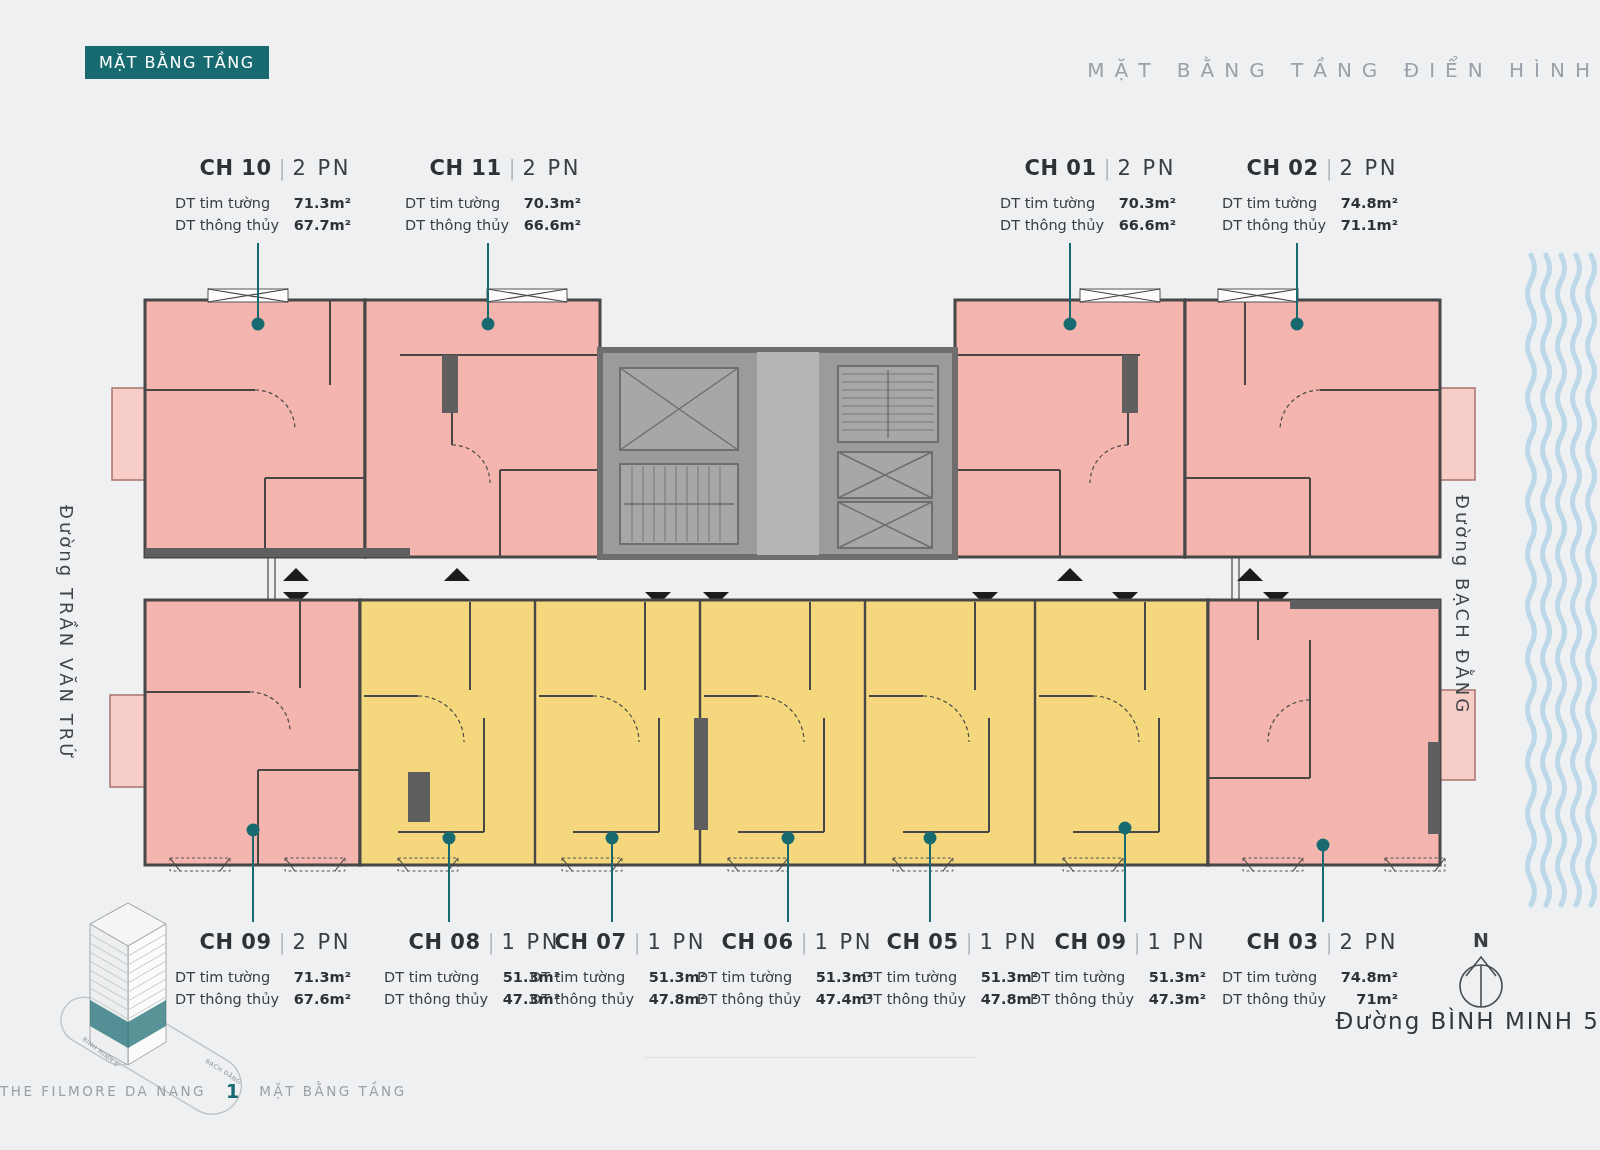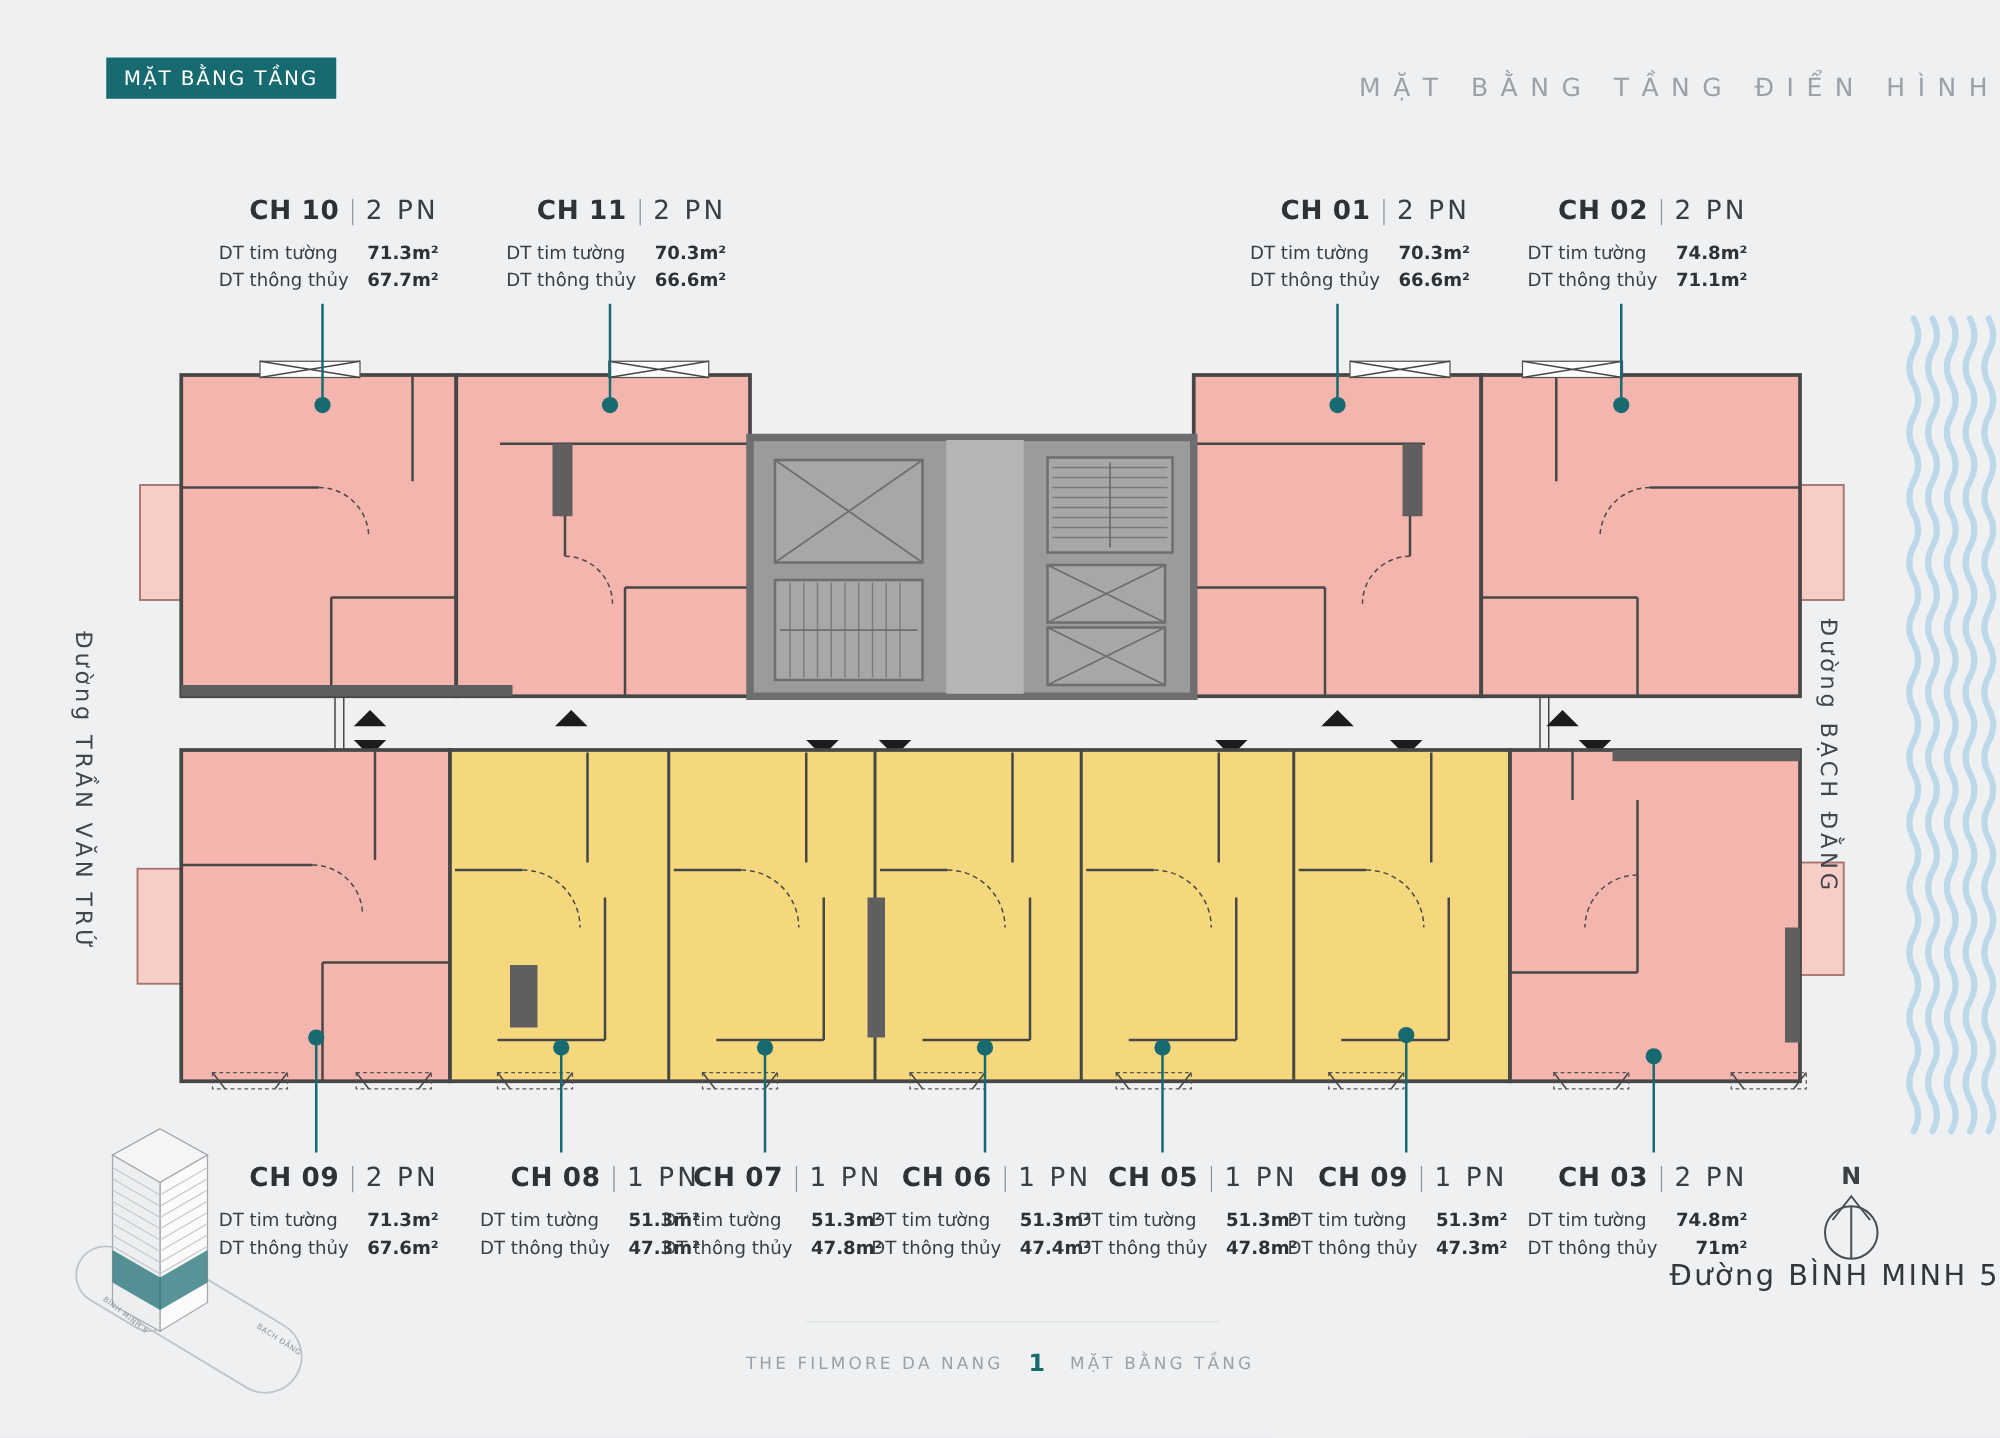--- a/index.html
+++ b/index.html
@@ -29,21 +29,21 @@
   .arow{display:flex;justify-content:space-between;font-size:14.5px;color:#3a3e42;line-height:1.5;white-space:nowrap;}
   .av{font-weight:700;color:var(--text-dark);}
 
   
   .street-v{position:absolute;writing-mode:vertical-rl;font-size:18px;color:#42464a;letter-spacing:3px;white-space:nowrap;}
   .street-b{position:absolute;left:0;right:0;top:1008px;text-align:right;font-size:23px;
             color:#33373b;letter-spacing:2px;}
 
   
   .fline{position:absolute;top:1057px;left:645px;width:330px;height:1px;background:#dcdee0;}
-  .footer{position:absolute;top:1080px;left:0;right:0;display:flex;justify-content:center;
+  .footer{position:absolute;top:1080px;left:0;right:0;display:flex;justify-content:flex-start;
           align-items:center;gap:20px;}
   .fproj,.fsect{font-size:13.5px;letter-spacing:2.5px;color:var(--text-muted);}
   .fnum{font-size:19px;color:var(--teal);font-weight:600;}
 
   
   .f-pink{fill:var(--pink-unit);}
   .f-pinklight{fill:var(--pink-light);}
   .f-yellow{fill:var(--yellow-unit);}
   .f-core{fill:var(--core-gray);}
   .f-corridor{fill:#b5b5b5;}

